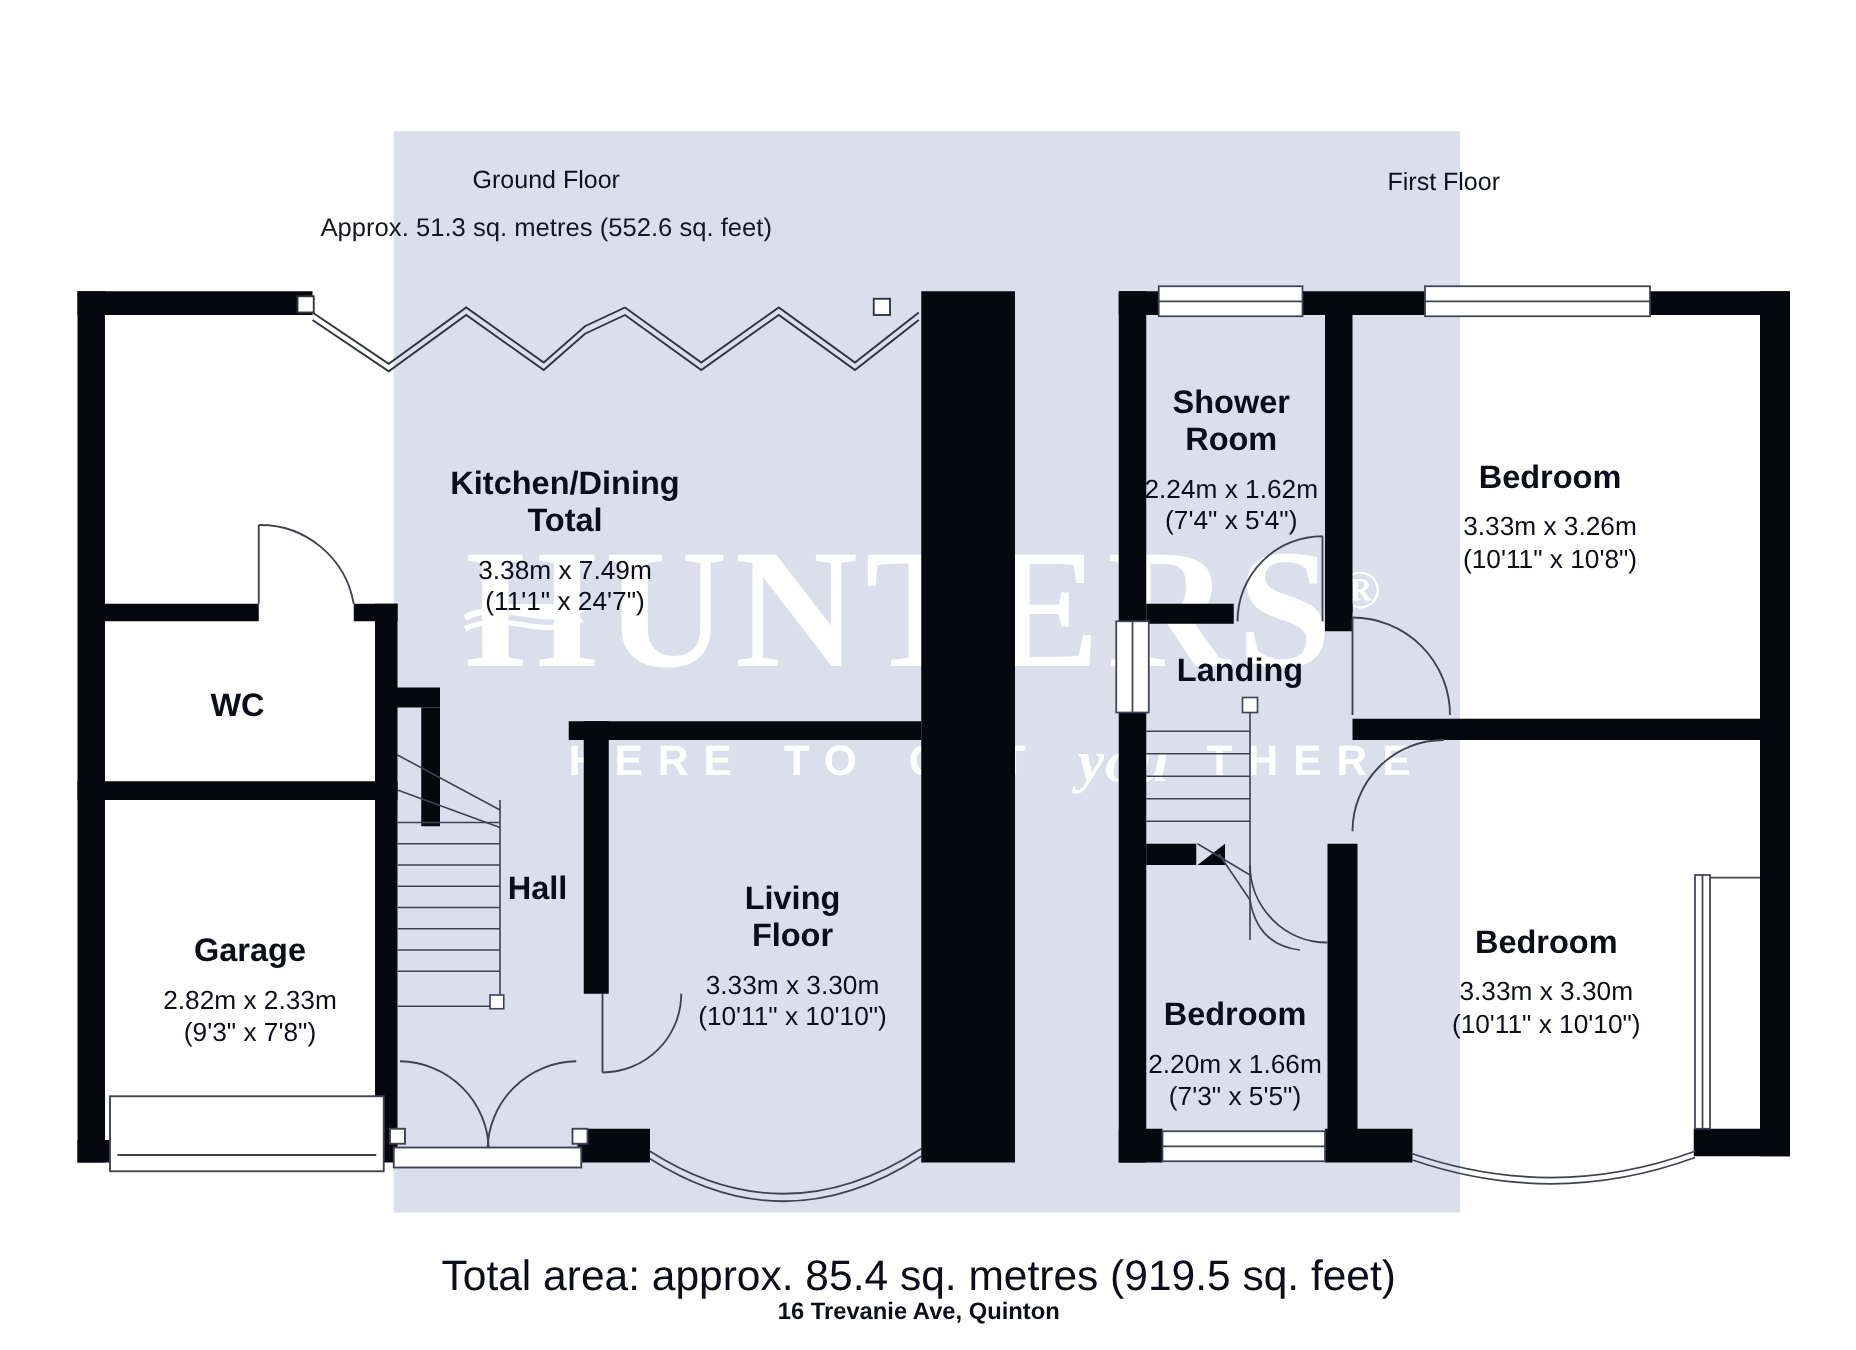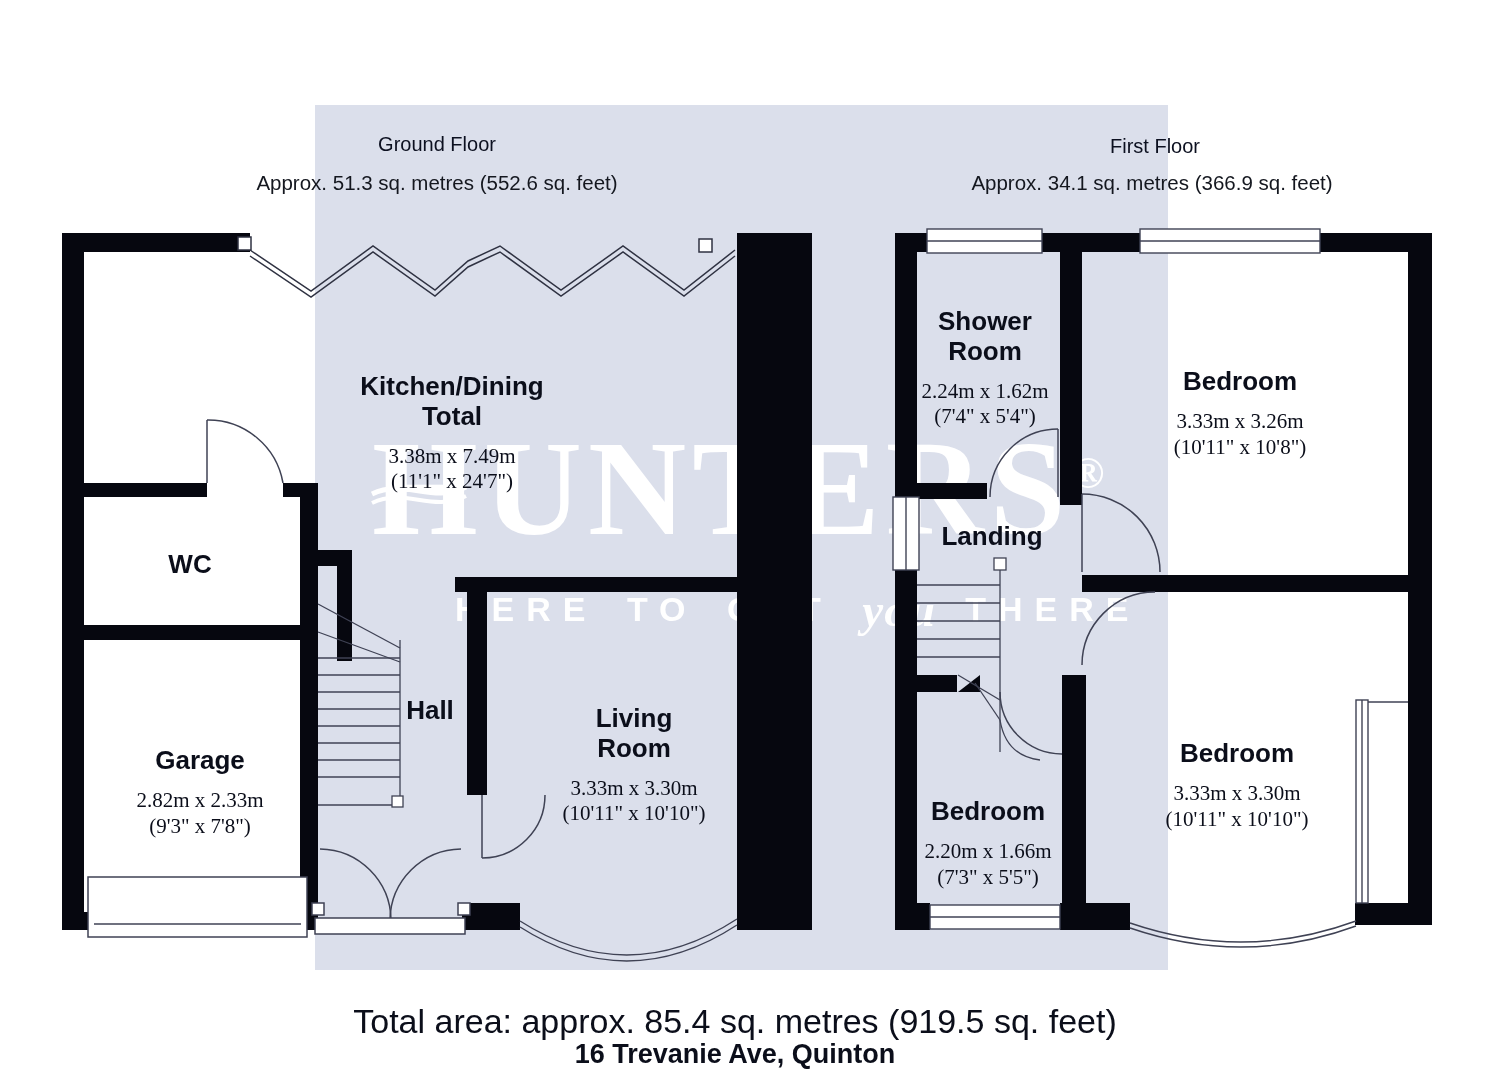--- a/index.html
+++ b/index.html
@@ -11,23 +11,23 @@
             font-size:136px;letter-spacing:6px;line-height:1;}
   .wm-reg{font-size:44px;vertical-align:super;letter-spacing:0;}
   .wm-tag{left:455px;top:583px;font-size:34px;font-weight:bold;letter-spacing:12px;word-spacing:8px;}
   .wm-you{font-family:"Liberation Serif",serif;font-style:italic;font-size:47px;
           letter-spacing:1px;vertical-align:-5px;}
   svg.plan{position:absolute;left:0;top:0;z-index:2;}
   .lbl{position:absolute;z-index:3;transform:translateX(-50%);text-align:center;}
   .floor-title{font-size:20px;font-weight:normal;color:#0c1020;white-space:nowrap;}
   .floor-area{font-size:20.5px;color:#14171f;white-space:nowrap;}
   .rname{font-size:26px;font-weight:bold;line-height:1.15;margin:12px auto;}
-  .rdim{font-size:21px;line-height:1.22;white-space:nowrap;font-family:Liberation Serif, serif;}
+  .rdim{font-size:21px;line-height:1.22;white-space:nowrap;}
   .foot-total{font-size:34px;white-space:nowrap;}
-  .foot-addr{font-size:27px;font-weight:bold;white-space:nowrap;}
+  .foot-addr{font-size:19px;font-weight:bold;white-space:nowrap;}
 </style>
 </head>
 <body>
 
 <div class="canvas">
 
   <div class="band"></div>
 
   <div class="wm wm-brand"><span>HUNTERS</span><span class="wm-reg">®</span></div>
   <svg class="plan" width="1485" height="1080" viewBox="0 0 1485 1080" style="z-index:1;">
@@ -172,34 +172,33 @@
 
     <g stroke="#3f4254" stroke-width="1.4" fill="none">
       <path d="M1130,923 Q1244,962 1356,921"></path>
       <path d="M1130,928 Q1244,967 1356,926"></path>
     </g>
   </svg>
 
   <div class="lbl floor-title" style="left:437px;top:133px;">Ground Floor</div>
   <div class="lbl floor-area" style="left:437px;top:171px;">Approx. 51.3 sq. metres (552.6 sq. feet)</div>
   <div class="lbl floor-title" style="left:1155px;top:135px;">First Floor</div>
-  <div class="lbl floor-area" style="left:1152px;top:171px;">Approx. 34.1 sq. metres (366.9 sq. feet)</div>
 
   <div class="lbl" style="left:452px;top:360px;">
     <div class="rname" style="max-width:250px;">Kitchen/Dining Total</div>
     <div class="rdim">3.38m x 7.49m</div>
     <div class="rdim">(11'1" x 24'7")</div>
   </div>
 
   <div class="lbl" style="left:430px;top:684px;">
     <div class="rname">Hall</div>
   </div>
 
   <div class="lbl" style="left:634px;top:692px;">
-    <div class="rname" style="max-width:120px;">Living Room</div>
+    <div class="rname" style="max-width:120px;">Living Floor</div>
     <div class="rdim">3.33m x 3.30m</div>
     <div class="rdim">(10'11" x 10'10")</div>
   </div>
 
   <div class="lbl" style="left:190px;top:538px;">
     <div class="rname">WC</div>
   </div>
 
   <div class="lbl" style="left:200px;top:734px;">
     <div class="rname">Garage</div>

